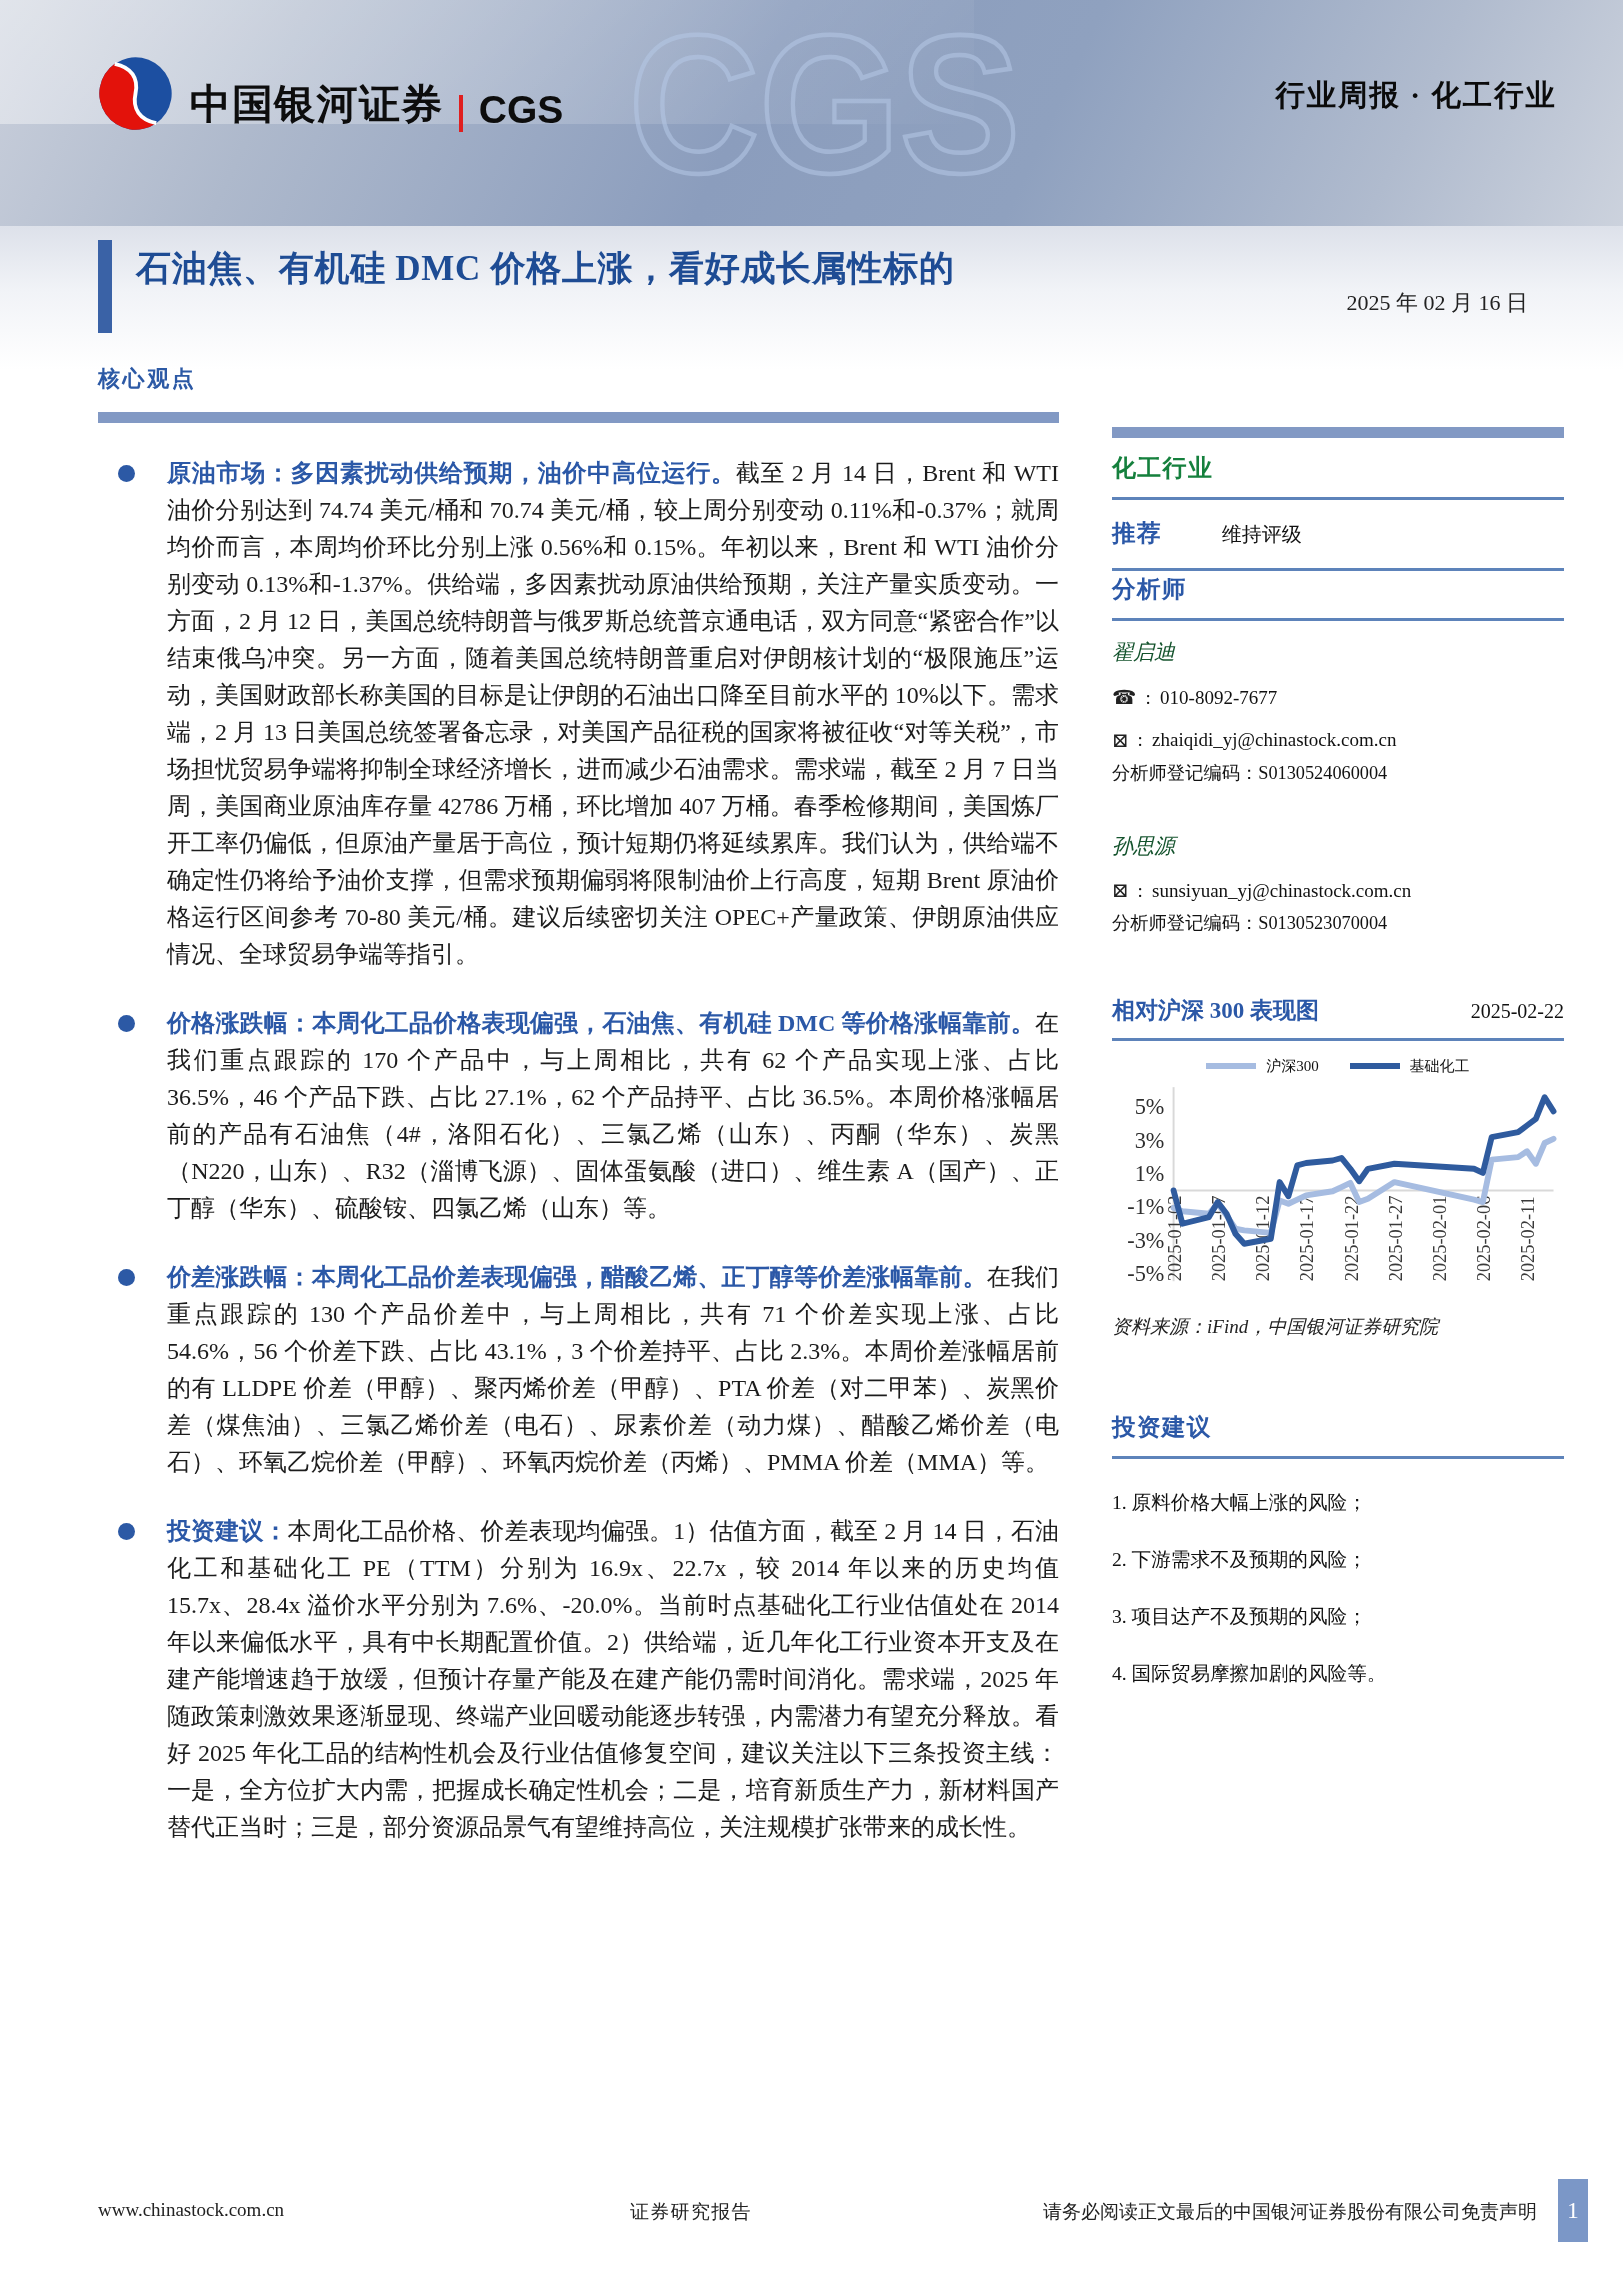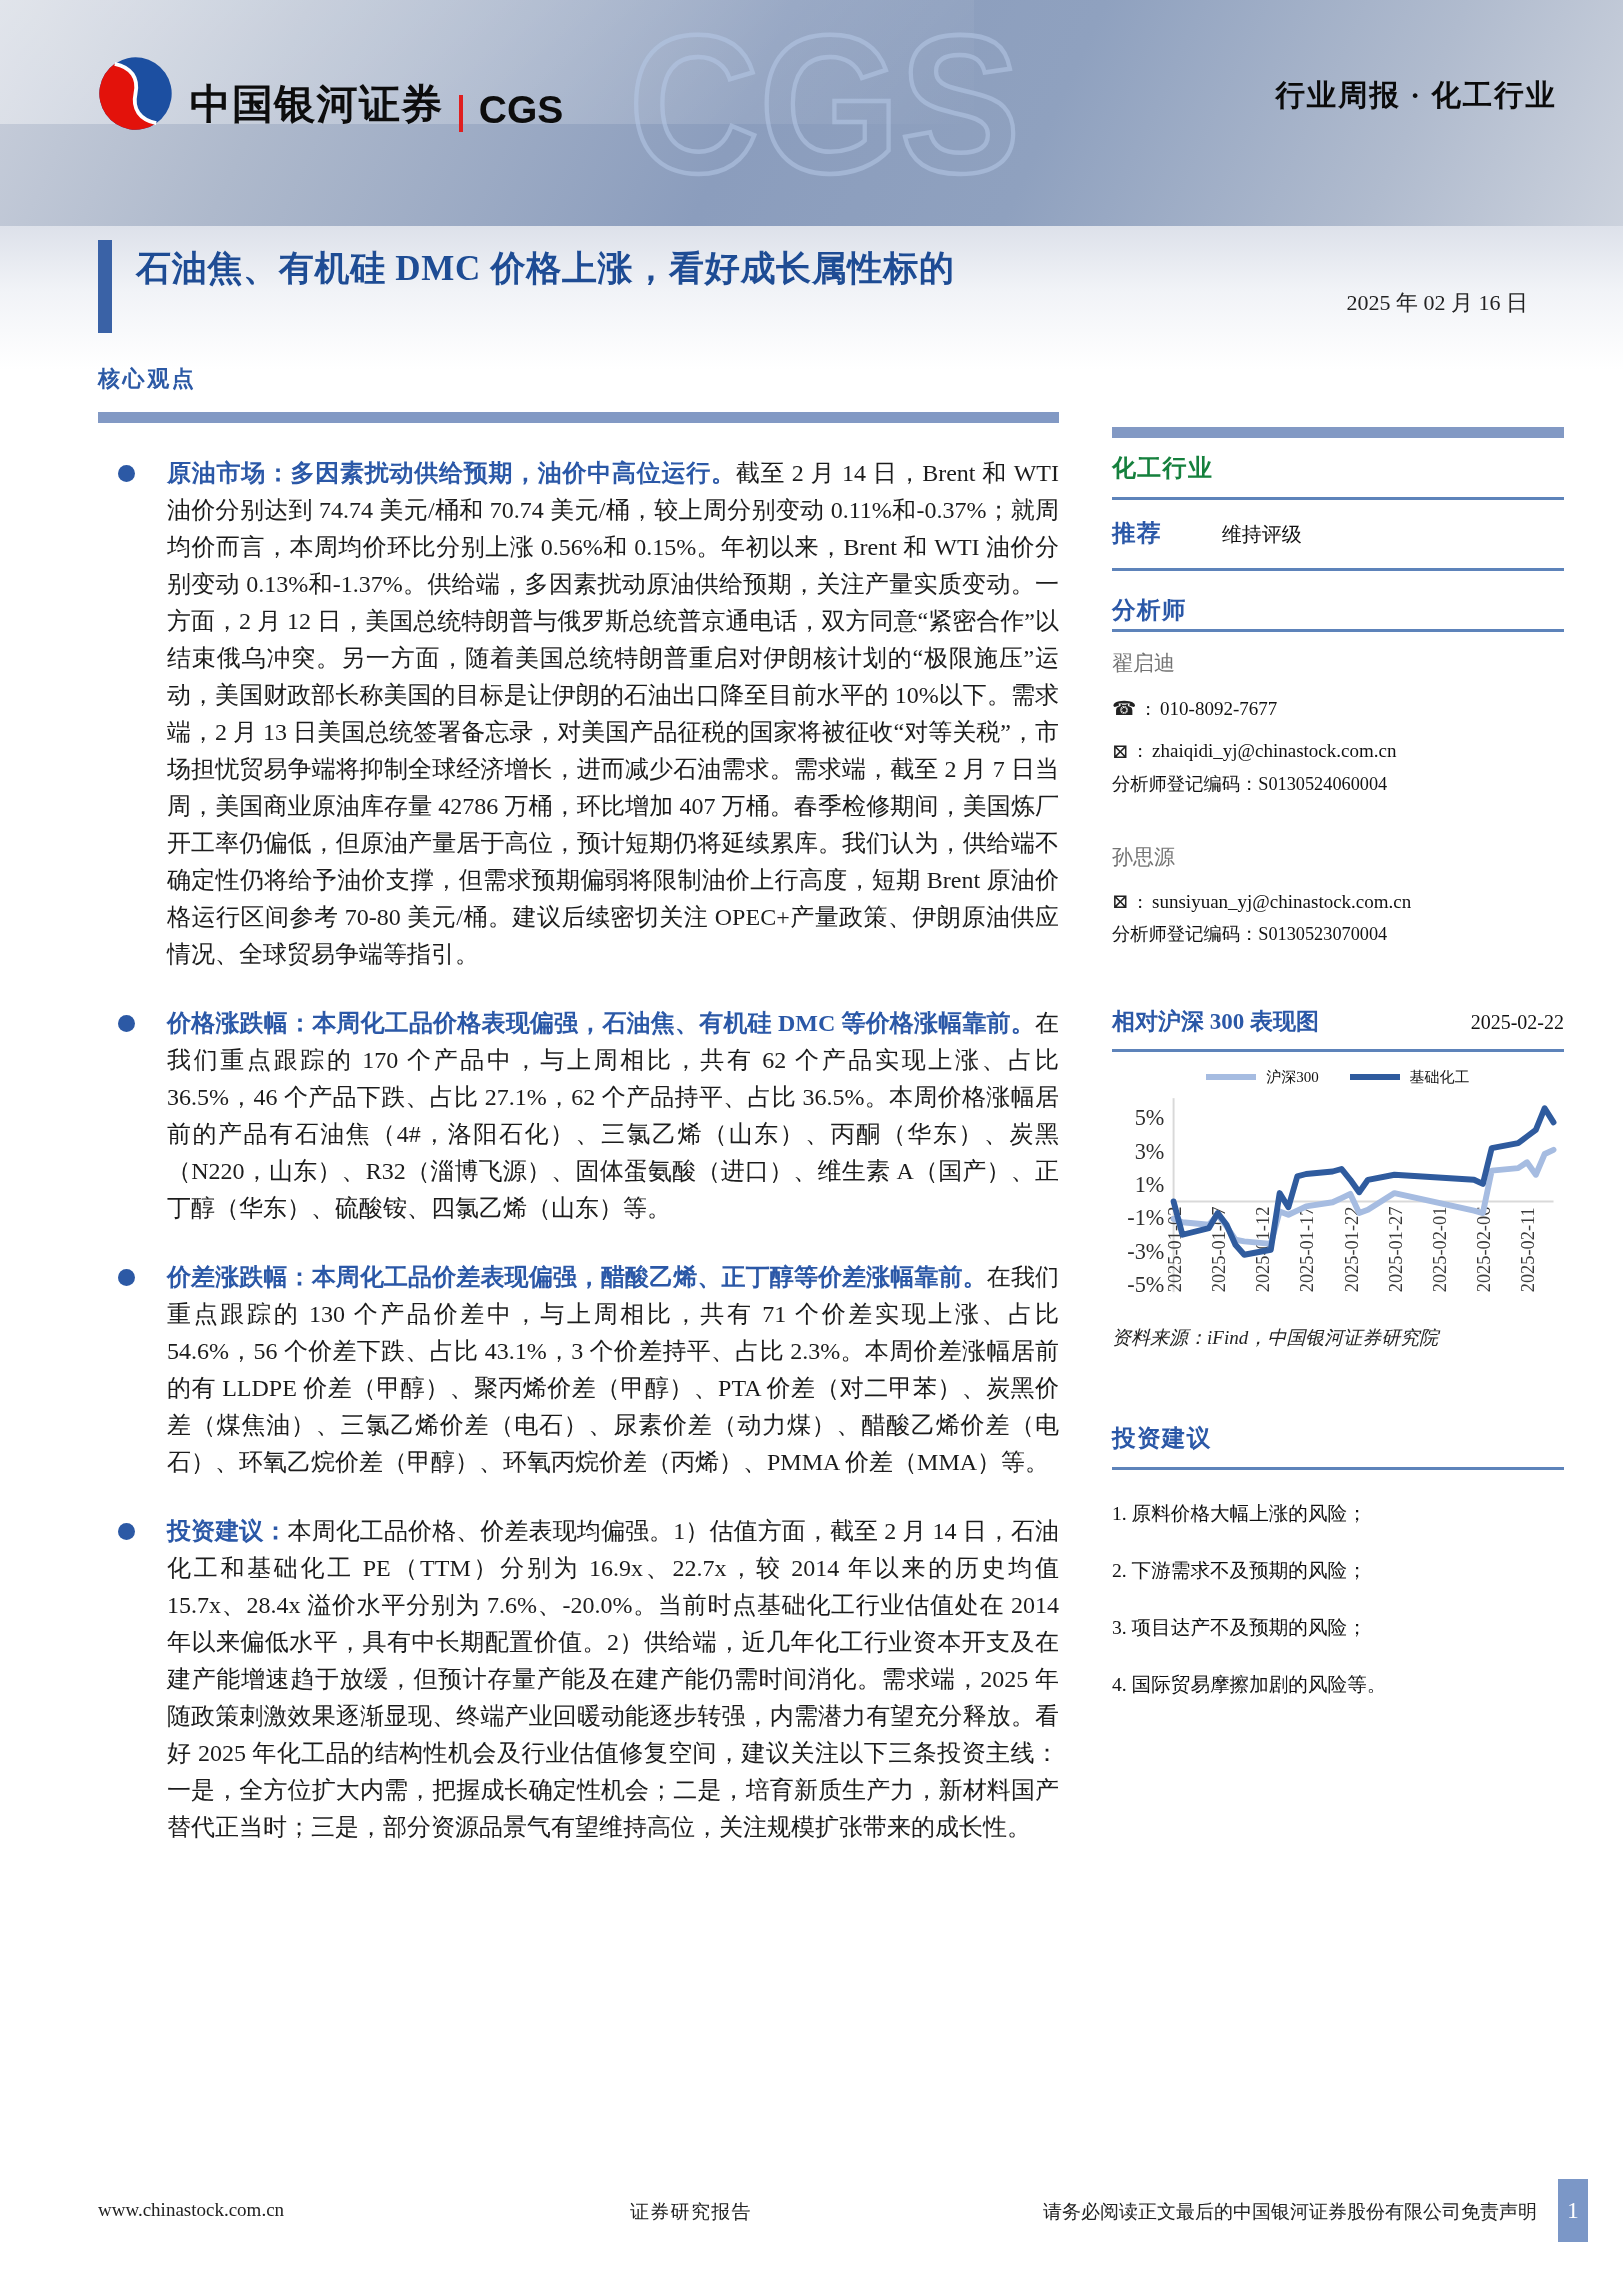--- a/index.html
+++ b/index.html
@@ -34,24 +34,24 @@
   .btext{font-size:24px;line-height:37px;text-align:justify;color:#1c1c1c;margin-top:32px;}
   .lead{font-weight:bold;color:#2b58a7;}
   
   .right-col{position:absolute;left:1112px;top:427px;width:452px;}
   .col-band{height:10.5px;background:#8299c4;}
   .sec-rule{border-bottom:3.3px solid #5d83ba;}
   .industry{font-size:24px;font-weight:bold;color:#15803d;margin-top:14.4px;padding-bottom:13px;letter-spacing:1.3px;}
   .rec-row{display:flex;align-items:baseline;padding:17px 0 19.6px;}
   .rec-label{font-size:23.6px;font-weight:bold;color:#2b58a7;letter-spacing:1.3px;}
   .rec-value{font-size:20px;margin-left:60px;color:#111;}
-  .analyst-title{font-size:23.6px;font-weight:bold;color:#2b58a7;margin-top:23px;padding-bottom:3px;letter-spacing:1.3px;}
+  .analyst-title{font-size:23.6px;font-weight:bold;color:#2b58a7;margin-top:2px;padding-bottom:13px;letter-spacing:1.3px;}
   .analyst{margin-top:17px;}
   .analyst-2{margin-top:47px;}
-  .analyst-name{font-size:21px;color:#737373;}
+  .analyst-name{font-size:21px;color:#14532d;font-style:italic;}
   .contact{font-size:19px;margin-top:19.6px;display:flex;align-items:center;gap:9.2px;color:#111;}
   .c-icon{font-size:19.6px;color:#222;}
   .cert{font-size:18.3px;margin-top:8px;color:#111;}
   .chart-head{display:flex;justify-content:space-between;align-items:baseline;margin-top:60px;padding-bottom:11.8px;}
   .chart-title{font-size:23px;font-weight:bold;color:#2b58a7;}
   .chart-date{font-size:20px;color:#111;}
   .legend{display:flex;justify-content:center;gap:31px;margin-top:15.7px;font-size:15px;color:#111;}
   .legend-item{display:flex;align-items:center;gap:9.8px;}
   .swatch{width:50px;height:5.9px;background:#999;}
   #chart-svg{display:block;margin-top:2.6px;}

